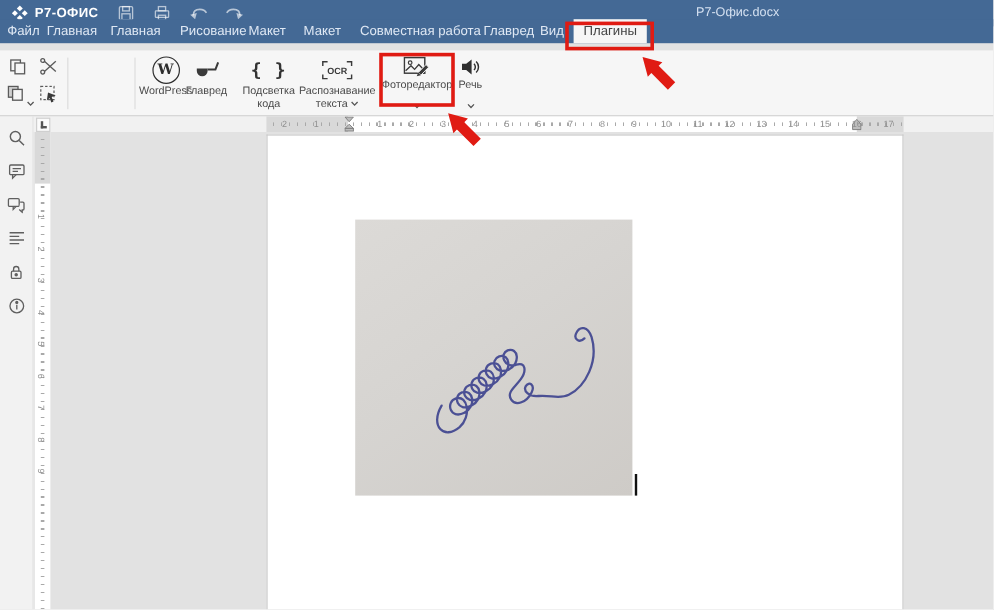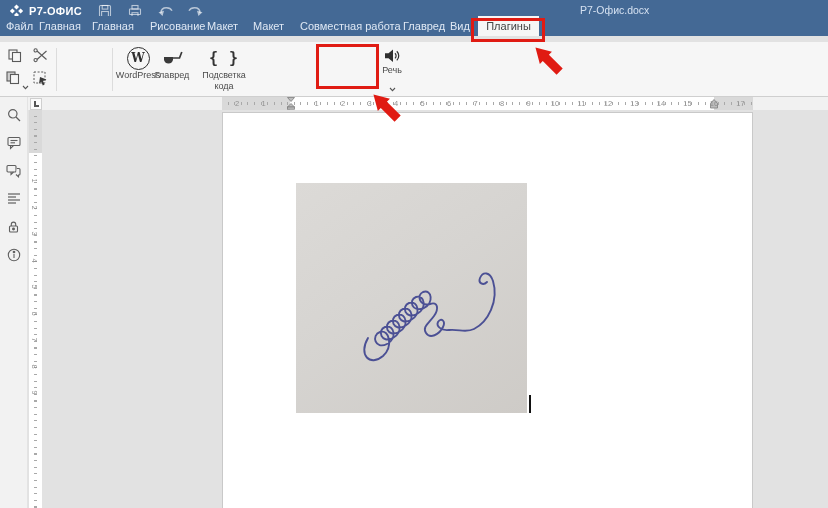--- a/index.html
+++ b/index.html
@@ -183,21 +183,58 @@
       </span>
       <span class="plabel">Главред</span>
     </div>
 
     <div class="pbtn" style="left:198px;width:52px">
       <span class="ico braces">{ }</span>
       <span class="plabel">Подсветка</span>
       <span class="plabel2">кода</span>
     </div>
 
-
+    <div class="pbtn" style="left:244px;width:74px">
+      <span class="ico">
+        <svg width="28" height="17" viewBox="0 0 28 17">
+          <g fill="none" stroke="#3a3a3a" stroke-width="1.2">
+            <path d="M2 5 V1.5 H6"></path>
+              <path d="M22 1.5 H26 V5"></path>
+              <path d="M2 12 V15.5 H6"></path>
+              <path d="M26 12 V15.5 H22"></path>
+          </g>
+          <text x="14" y="11.5" text-anchor="middle" font-size="7.5" font-weight="bold" fill="#3a3a3a" font-family="Liberation Sans, sans-serif">OCR</text>
+        </svg>
+      </span>
+      <span class="plabel">Распознавание</span>
+      <span class="plabel2">
+        <span>текста</span>
+        <svg width="7" height="5" viewBox="0 0 7 5">
+            <polyline points="1,1 3.5,3.6 6,1" fill="none" stroke="#555" stroke-width="1.1"></polyline>
+          </svg>
+      </span>
+    </div>
+
+    <div class="pbtn" style="left:317px;width:61px">
+      <span class="ico">
+        <svg width="23" height="19" viewBox="0 0 23 19">
+          <rect x="1" y="2" width="17" height="13" fill="none" stroke="#3a3a3a" stroke-width="1.2"></rect>
+          <circle cx="5.8" cy="6.2" r="1.5" fill="none" stroke="#3a3a3a" stroke-width="1"></circle>
+          <path d="M2 13 L6.5 8.8 L9.5 11.8 L13 7.8 L17.5 12.5" fill="none" stroke="#3a3a3a" stroke-width="1.1"></path>
+          <polygon points="12.5,14.5 19,7.8 21.2,10 14.7,16.7" fill="#3a3a3a" stroke="#f6f6f6" stroke-width="0.8"></polygon>
+          <polygon points="11.3,17.6 12.5,14.5 14.7,16.7" fill="#3a3a3a"></polygon>
+        </svg>
+      </span>
+      <span class="plabel">Фоторедактор</span>
+      <span class="chev">
+        <svg width="7" height="5" viewBox="0 0 7 5">
+            <polyline points="1,1 3.5,3.6 6,1" fill="none" stroke="#555" stroke-width="1.1"></polyline>
+          </svg>
+      </span>
+    </div>
 
     <div class="pbtn" style="left:377px;width:30px">
       <span class="ico">
         <svg width="17" height="16" viewBox="0 0 17 16">
           <polygon points="1,5.2 4.5,5.2 9,1.5 9,14 4.5,10.3 1,10.3" fill="#2f2f2f"></polygon>
           <path d="M11 5.2 a3.6 3.6 0 0 1 0 5.2 M12.8 3.2 a6.4 6.4 0 0 1 0 9.2" fill="none" stroke="#2f2f2f" stroke-width="1.2"></path>
         </svg>
       </span>
       <span class="plabel">Речь</span>
       <span class="chev">

